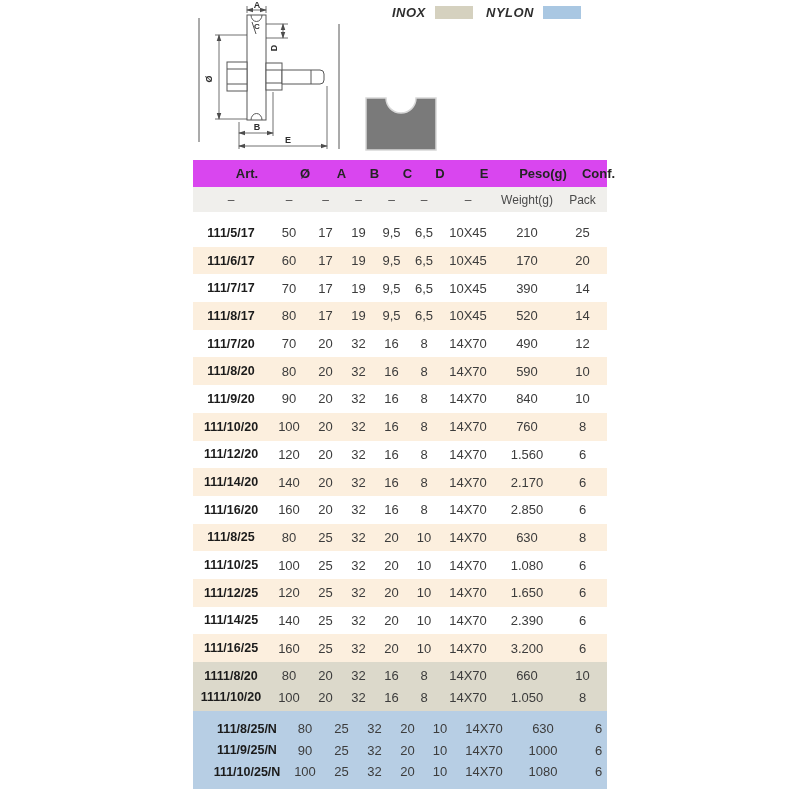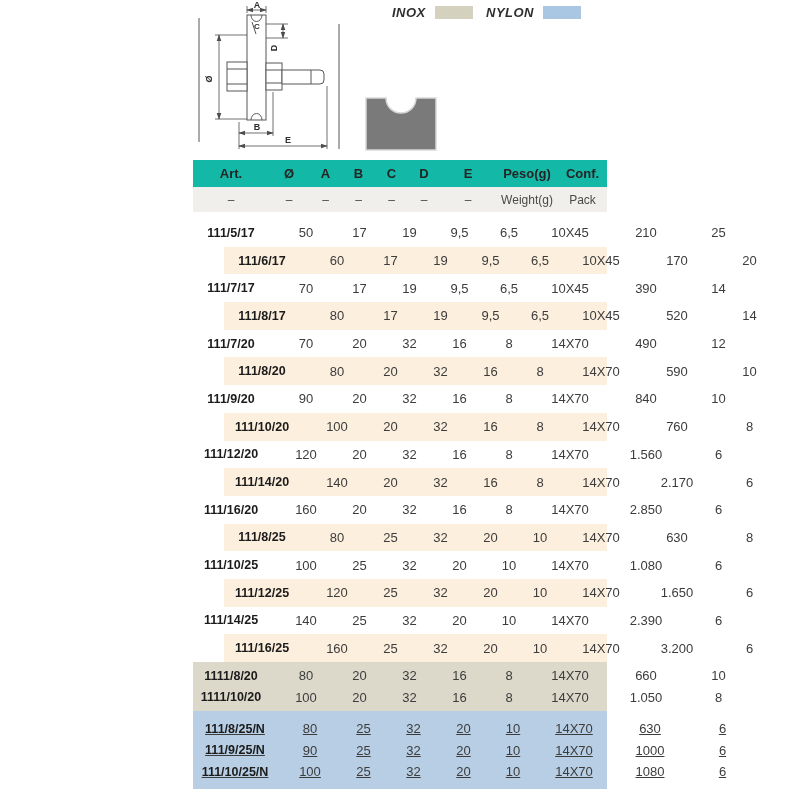--- a/index.html
+++ b/index.html
@@ -13,26 +13,26 @@
   .swatch{display:inline-block;width:38px;height:13px;margin-left:9px;}
   
   .diagram{position:absolute;left:193px;top:2px;}
   .groove{position:absolute;left:361px;top:95px;}
   
   .spec-table{position:absolute;left:193px;top:160px;width:414px;}
   .grid9{display:grid;grid-template-columns:76px 40px 33px 33px 33px 32px 56px 62px 49px;}
   .c{display:flex;align-items:center;justify-content:center;white-space:nowrap;}
   .thead{height:27px;font-size:13px;font-weight:bold;color:#242424;}
   .tsub{height:25px;font-size:12px;color:#4a4a4a;margin-bottom:7px;}
-  .trow{height:27.7px;font-size:13px;gap:17px;}
+  .trow{height:27.7px;font-size:13px;}
   .trow .art{font-weight:bold;font-size:12.5px;color:#1b1b1b;}
-  .trow.alt{background:#fcefde;margin-left:31px;}
+  .trow.alt{background:#fcefde;}
   .sec{padding:3px 0;}
   .sec .trow{height:21.5px;}
-  .sec-nylon{padding:7px 4px 6px;text-decoration:underline;}
+  .sec-nylon{padding:7px 16px 6px;}
 </style>
 </head>
 <body>
 
 <div class="legend-item" style="left:380px">
   <span class="legend-label">INOX</span>
   <span class="swatch" style="background: rgb(213, 209, 191);"></span>
 </div>
 <div class="legend-item" style="left:474px">
   <span class="legend-label">NYLON</span>
@@ -91,21 +91,21 @@
     <text x="64" y="128">B</text>
     <text x="95" y="141">E</text>
   </g>
 </svg>
 
 <svg class="groove" width="80" height="58" viewBox="0 0 80 58">
   <path d="M5 3 L25 3 A15 15 0 0 0 55 3 L75 3 L75 55 L5 55 Z" fill="#7a7a7a" stroke="#d8d8d8" stroke-width="1.5"></path>
 </svg>
 
 <div class="spec-table">
-  <div class="grid9 thead" style="background: #14b8a6;">
+  <div class="grid9 thead" style="background: #d946ef; padding-left: 16px;">
       <div class="c">Art.</div>
       <div class="c">Ø</div>
       <div class="c">A</div>
       <div class="c">B</div>
       <div class="c">C</div>
       <div class="c">D</div>
       <div class="c">E</div>
       <div class="c">Peso(g)</div>
       <div class="c">Conf.</div>
     </div>

